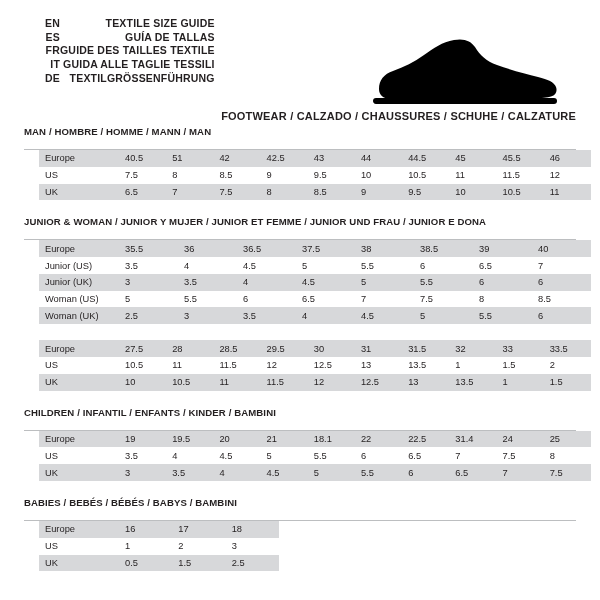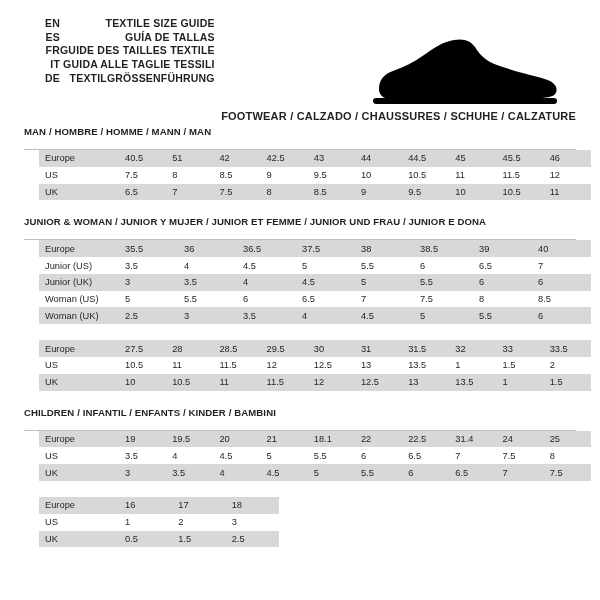--- a/index.html
+++ b/index.html
@@ -337,20 +337,21 @@
           <td>6</td>
           <td>6.5</td>
           <td>7</td>
           <td>7.5</td>
         </tr>
       </tbody>
     </table>
   </div>
 
   <div class="group babies">
+    <div class="group-head">BABIES / BEBÉS / BÉBÉS / BABYS / BAMBINI</div>
     <table class="sizes">
       <tbody>
         <tr class="shaded">
           <td class="rowlabel">Europe</td>
           <td>16</td>
           <td>17</td>
           <td>18</td>
         </tr>
         <tr>
           <td class="rowlabel">US</td>

